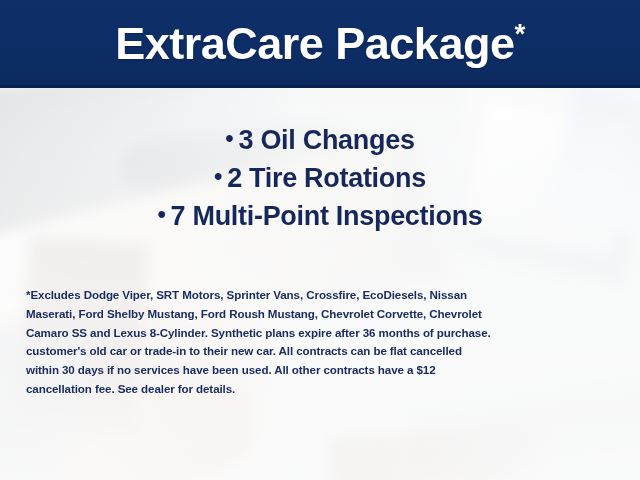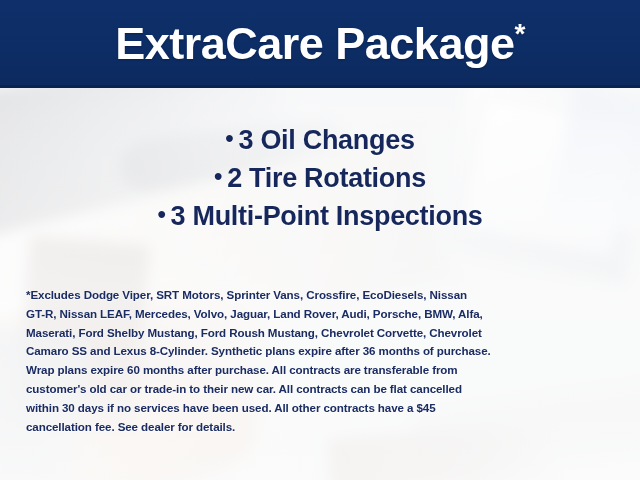--- a/index.html
+++ b/index.html
@@ -227,27 +227,25 @@
   </div>
   <div class="bg-wash"></div>
 
   <div class="header-banner">
     <div class="header-title"><span>ExtraCare Package</span><span class="star">*</span></div>
   </div>
 
   <div class="benefits">
     <div class="benefit-line"><span class="dot">•</span><span>3 Oil Changes</span></div>
     <div class="benefit-line"><span class="dot">•</span><span>2 Tire Rotations</span></div>
-    <div class="benefit-line"><span class="dot">•</span><span>3 Multi-Point Inspections</span></div>
+    <div class="benefit-line"><span class="dot">•</span><span>7 Multi-Point Inspections</span></div>
   </div>
 
   <div class="disclaimer">
     <div class="disclaimer-line">*Excludes Dodge Viper, SRT Motors, Sprinter Vans, Crossfire, EcoDiesels, Nissan</div>
-    <div class="disclaimer-line">GT-R, Nissan LEAF, Mercedes, Volvo, Jaguar, Land Rover, Audi, Porsche, BMW, Alfa,</div>
     <div class="disclaimer-line">Maserati, Ford Shelby Mustang, Ford Roush Mustang, Chevrolet Corvette, Chevrolet</div>
     <div class="disclaimer-line">Camaro SS and Lexus 8-Cylinder. Synthetic plans expire after 36 months of purchase.</div>
-    <div class="disclaimer-line">Wrap plans expire 60 months after purchase. All contracts are transferable from</div>
     <div class="disclaimer-line">customer's old car or trade-in to their new car. All contracts can be flat cancelled</div>
-    <div class="disclaimer-line">within 30 days if no services have been used. All other contracts have a $45</div>
+    <div class="disclaimer-line">within 30 days if no services have been used. All other contracts have a $12</div>
     <div class="disclaimer-line">cancellation fee. See dealer for details.</div>
   </div>
 
 </div>
 
 </body></html>

